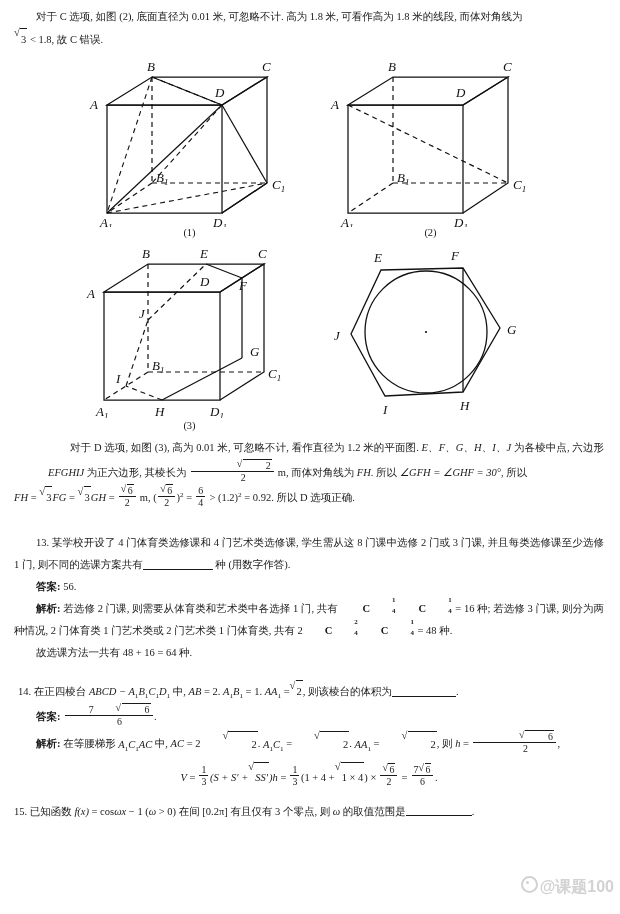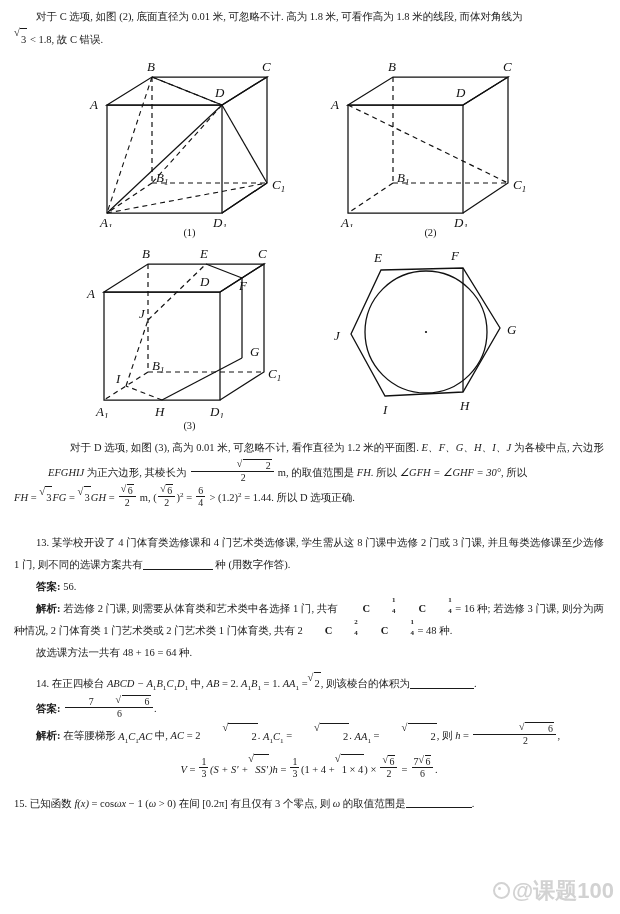--- a/index.html
+++ b/index.html
@@ -113,21 +113,21 @@
     font-family: "Liberation Serif", "DejaVu Serif", serif;
     font-style: italic;
     fill: #111;
   }
 
   .watermark {
     position: absolute;
     right: 6px;
     top: 876px;
     font-family: "Liberation Sans", sans-serif;
-    font-size: 22px;
+    font-size: 16px;
     font-weight: bold;
     color: #d2d2d2;
     letter-spacing: 0px;
     white-space: nowrap;
     pointer-events: none;
     user-select: none;
   }
   .wm-badge {
     display: inline-block;
     width: 13px; height: 13px;
@@ -305,34 +305,34 @@
 
   </div>
 
   <p class="para indent" style="margin-top:6px;padding-left:48px;">
     <span>对于 D 选项, 如图 (3), 高为 0.01 米, 可忽略不计, 看作直径为 1.2 米的平面图.</span>
     <span class="mi">E、F、G、H、I、J</span>
     <span>为各棱中点, 六边形</span>
     <span class="mi">EFGHIJ</span>
     <span>为正六边形, 其棱长为</span>
     <span class="frac"><span class="num"><span class="sqrt"><span class="radsym">√</span><span class="radicand">2</span></span></span><span class="den">2</span></span>
-    <span>m, 的取值范围是</span>
+    <span>m, 而体对角线为</span>
     <span class="mi">FH</span><span>. 所以</span>
     <span class="mi">∠GFH = ∠GHF = 30°</span><span>, 所以</span>
   </p>
   <p class="para">
     <span class="mi">FH</span> =
     <span class="sqrt"><span class="radsym">√</span><span class="radicand mn">3</span></span><span class="mi">FG</span> =
     <span class="sqrt"><span class="radsym">√</span><span class="radicand mn">3</span></span><span class="mi">GH</span> =
     <span class="frac"><span class="num"><span class="sqrt"><span class="radsym">√</span><span class="radicand">6</span></span></span><span class="den">2</span></span>
     <span>m,</span>
     (<span class="frac"><span class="num"><span class="sqrt"><span class="radsym">√</span><span class="radicand">6</span></span></span><span class="den">2</span></span>)<sup>2</sup> =
     <span class="frac"><span class="num">6</span><span class="den">4</span></span>
     <span>&gt; (1.2)</span><sup>2</sup>
-    <span>= 1.44. 所以 D 选项正确.</span>
+    <span>= 0.92. 所以 D 选项正确.</span>
   </p>
 
 
   <p class="para indent" style="margin-top:23px;">
     <span>13.</span>
     <span>某学校开设了 4 门体育类选修课和 4 门艺术类选修课, 学生需从这 8 门课中选修 2 门或 3 门课, 并且每类选修课至少选修 1 门, 则不同的选课方案共有</span><span class="blank-line" style="width:70px;"></span>
     <span>种 (用数字作答).</span>
   </p>
   <p class="para indent">
     <span class="bold">答案:</span>
@@ -342,21 +342,21 @@
     <span class="bold">解析:</span>
     <span>若选修 2 门课, 则需要从体育类和艺术类中各选择 1 门, 共有</span>
     <span class="combo">C<span class="cstack"><span class="cup">1</span><span class="cdn">4</span></span></span><span class="combo">C<span class="cstack"><span class="cup">1</span><span class="cdn">4</span></span></span>
     <span>= 16 种; 若选修 3 门课, 则分为两种情况, 2 门体育类 1 门艺术类或 2 门艺术类 1 门体育类, 共有 2</span><span class="combo">C<span class="cstack"><span class="cup">2</span><span class="cdn">4</span></span></span><span class="combo">C<span class="cstack"><span class="cup">1</span><span class="cdn">4</span></span></span>
     <span>= 48 种.</span>
   </p>
   <p class="para indent">
     <span>故选课方法一共有 48 + 16 = 64 种.</span>
   </p>
 
-  <p class="para" style="margin-top:8px; padding-left:36px;">
+  <p class="para" style="margin-top:16px; padding-left:18px;">
     <span>14.</span>
     <span>在正四棱台</span>
     <span class="mi"><span>ABCD − A</span><sub>1</sub><span>B</span><sub>1</sub><span>C</span><sub>1</sub><span>D</span><sub>1</sub></span>
     <span>中,</span>
     <span class="mi">AB</span> <span>= 2.</span>
     <span class="mi"><span>A</span><sub>1</sub>B<sub>1</sub></span> <span>= 1.</span>
     <span class="mi"><span>AA</span><sub>1</sub></span> <span>=</span><span class="sqrt"><span class="radsym">√</span><span class="radicand mn">2</span></span><span>, 则该棱台的体积为</span><span class="blank-line" style="width:64px;"></span><span>.</span>
   </p>
   <p class="para indent" style="line-height:26px;">
     <span class="bold">答案:</span>

